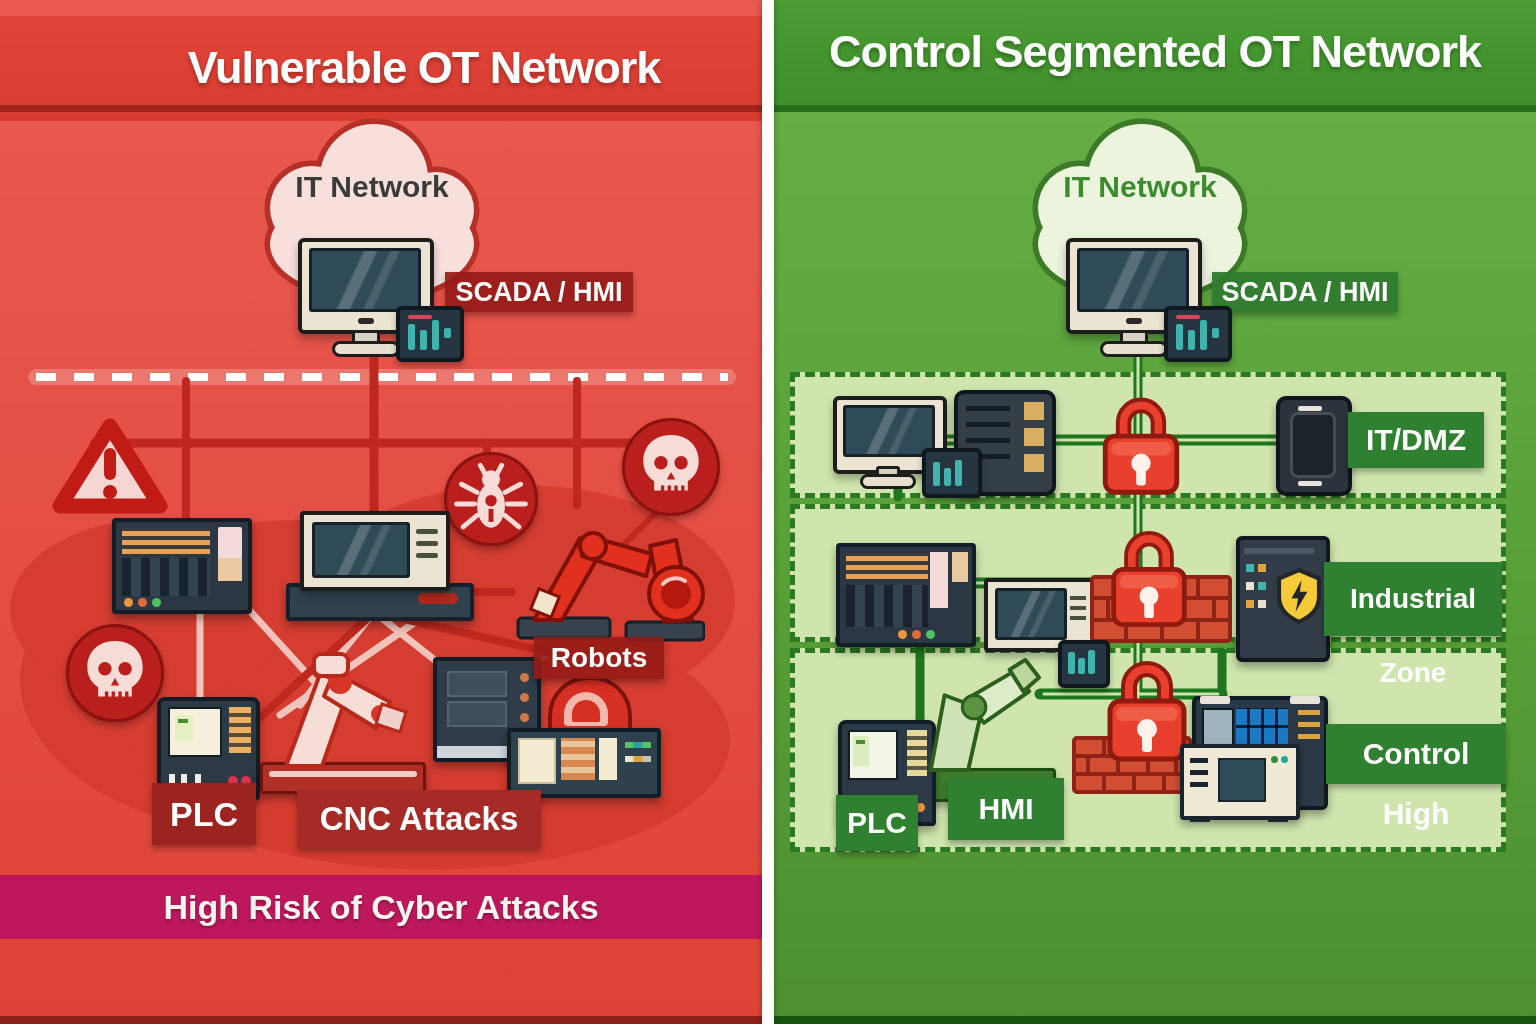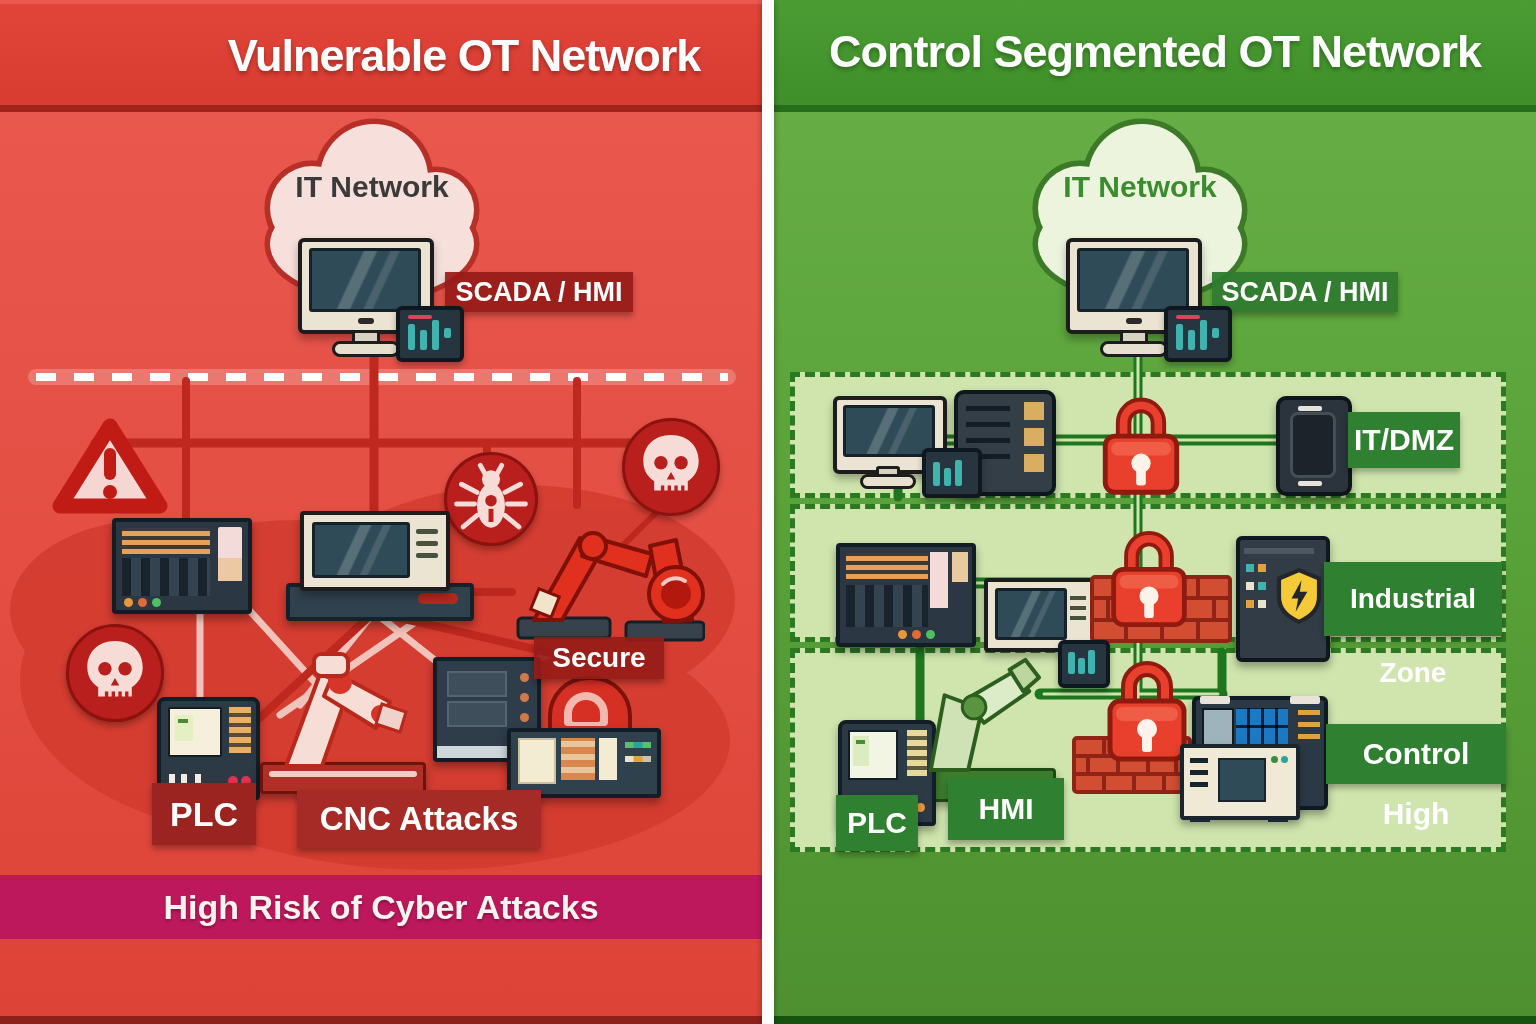--- a/index.html
+++ b/index.html
@@ -5,21 +5,21 @@
   html,body{margin:0;padding:0;background:#777;}
   .canvas{position:relative;width:1536px;height:1024px;overflow:hidden;
           font-family:"Liberation Sans","DejaVu Sans",sans-serif;font-weight:700;}
   .abs{position:absolute;}
   
   .panel-left{left:0;top:0;width:762px;height:1024px;background:linear-gradient(180deg,#ea5a50 0%,#e44e43 55%,#dd4337 100%);}
   .panel-right{left:774px;top:0;width:762px;height:1024px;background:linear-gradient(180deg,#68b047 0%,#58a038 55%,#4e9030 100%);}
   .divider{left:762px;top:0;width:12px;height:1024px;background:#fdfdfb;box-shadow:0 0 6px rgba(0,0,0,.35);z-index:60;}
   .header{height:105px;line-height:104px;text-align:center;color:#fff;font-size:45px;letter-spacing:-1px;
           text-shadow:0 3px 4px rgba(0,0,0,.28);}
-  .hdr-left{left:0;top:4px;width:848px;background:linear-gradient(180deg,#e14439,#d83b30);padding-left:40px;}
+  .hdr-left{left:0;top:16px;width:848px;background:linear-gradient(180deg,#e14439,#d83b30);}
   .hdr-right{left:774px;top:0;width:762px;background:linear-gradient(180deg,#4a9c33,#3f8f2a);}
   .hdr-shadow-l{left:0;top:105px;width:762px;height:7px;background:#a1241c;}
   .hdr-shadow-r{left:774px;top:105px;width:762px;height:7px;background:#256e1a;}
   .footer-band{top:875px;width:762px;height:64px;line-height:64px;text-align:center;color:#f6f4ec;font-size:34px;
                text-shadow:0 2px 3px rgba(0,0,0,.3);}
   .foot-l{left:0;background:#be185d;}
   .foot-r{left:774px;background:#1d6b26;}
   .bot-strip-l{left:0;top:1016px;width:762px;height:8px;background:#8e201a;}
   .bot-strip-r{left:774px;top:1016px;width:762px;height:8px;background:#16530f;}
   
@@ -204,21 +204,21 @@
       <polygon points="34,122 62,122 102,52 80,40" fill="#e2301f" stroke="#801008" stroke-width="4" stroke-linejoin="round"></polygon>
       <polygon points="88,38 152,56 146,78 82,58" fill="#e2301f" stroke="#801008" stroke-width="4" stroke-linejoin="round"></polygon>
       <circle cx="93" cy="48" r="13" fill="#e2301f" stroke="#801008" stroke-width="4"></circle>
       <rect x="34" y="94" width="22" height="22" fill="#f2e3cb" stroke="#801008" stroke-width="3" transform="rotate(22 45 105)"></rect>
       <polygon points="150,48 176,42 192,122 164,124" fill="#e2301f" stroke="#801008" stroke-width="4" stroke-linejoin="round"></polygon>
       <circle cx="176" cy="96" r="27" fill="#e2301f" stroke="#801008" stroke-width="4"></circle>
       <circle cx="176" cy="96" r="15" fill="#b3180f"></circle>
       <path d="M163 86 a17 17 0 0 1 22 -3" stroke="#f5c9bf" stroke-width="4" fill="none" stroke-linecap="round"></path>
     </svg>
   </div>
-  <div class="abs label-box lbl-red" style="left:534px;top:637px;width:130px;height:42px;line-height:42px;font-size:28px;z-index:7;">Secure</div>
+  <div class="abs label-box lbl-red" style="left:534px;top:637px;width:130px;height:42px;line-height:42px;font-size:28px;z-index:7;">Robots</div>
 
   <div class="abs devbox" style="left:157px;top:697px;width:95px;height:95px;background:#2c3a46;border:4px solid #121d26;border-radius:8px 8px 4px 4px;z-index:6;">
     <div style="position:absolute;left:7px;top:6px;width:50px;height:46px;background:#f6efdc;border:2px solid #121d26;border-radius:2px;">
       <div style="position:absolute;left:5px;top:6px;width:18px;height:26px;background:#e4efc2;"></div>
       <div style="position:absolute;left:8px;top:10px;width:10px;height:4px;background:#4c8a33;"></div>
     </div>
     <div style="position:absolute;right:5px;top:6px;width:22px;height:46px;background:repeating-linear-gradient(0deg,#e8b060 0 6px,#5a4a38 6px 10px);"></div>
     <div style="position:absolute;left:8px;bottom:6px;width:6px;height:16px;background:#f0ede4;"></div>
     <div style="position:absolute;left:20px;bottom:6px;width:6px;height:16px;background:#f0ede4;"></div>
     <div style="position:absolute;left:34px;bottom:6px;width:6px;height:16px;background:#f0ede4;"></div>
@@ -361,21 +361,21 @@
       <rect x="14" y="60" width="62" height="14" rx="7" fill="#f26a52" opacity=".7"></rect>
       <circle cx="45" cy="82" r="10" fill="#fdf3ea"></circle>
       <rect x="40" y="88" width="10" height="17" rx="3" fill="#fdf3ea"></rect>
     </svg>
   </div>
   <div class="abs devbox" style="left:1276px;top:396px;width:68px;height:92px;background:#2b333c;border:4px solid #0e151b;border-radius:10px;z-index:7;">
     <div style="position:absolute;left:10px;top:12px;width:40px;height:60px;background:#1c232a;border:3px solid #454d55;border-radius:8px;"></div>
     <div style="position:absolute;left:18px;top:6px;width:24px;height:5px;background:#e8e4da;border-radius:2px;"></div>
     <div style="position:absolute;left:18px;bottom:6px;width:24px;height:5px;background:#e8e4da;border-radius:2px;"></div>
   </div>
-  <div class="abs label-box lbl-green" style="left:1348px;top:412px;width:112px;height:56px;line-height:56px;font-size:30px;z-index:7;">IT/DMZ</div>
+  <div class="abs label-box lbl-green" style="left:1348px;top:412px;width:136px;height:56px;line-height:56px;font-size:30px;z-index:7;">IT/DMZ</div>
 
   <div class="abs devbox" style="left:836px;top:543px;width:132px;height:96px;background:#2b3742;border:4px solid #131d26;border-radius:4px;z-index:7;">
     <div style="position:absolute;left:6px;top:6px;width:82px;height:26px;background:repeating-linear-gradient(0deg,#e6a058 0 5px,#3a3a3a 5px 9px);"></div>
     <div style="position:absolute;right:24px;top:5px;width:18px;height:56px;background:#f3dbda;"></div>
     <div style="position:absolute;right:4px;top:5px;width:16px;height:30px;background:#e8c9a0;"></div>
     <div style="position:absolute;left:6px;top:38px;width:82px;height:42px;background:repeating-linear-gradient(90deg,#18232d 0 9px,#344350 9px 19px);"></div>
     <div style="position:absolute;left:58px;bottom:4px;width:9px;height:9px;border-radius:50%;background:#e8973f;"></div>
     <div style="position:absolute;left:72px;bottom:4px;width:9px;height:9px;border-radius:50%;background:#e06a38;"></div>
     <div style="position:absolute;left:86px;bottom:4px;width:9px;height:9px;border-radius:50%;background:#4fbf62;"></div>
   </div>

